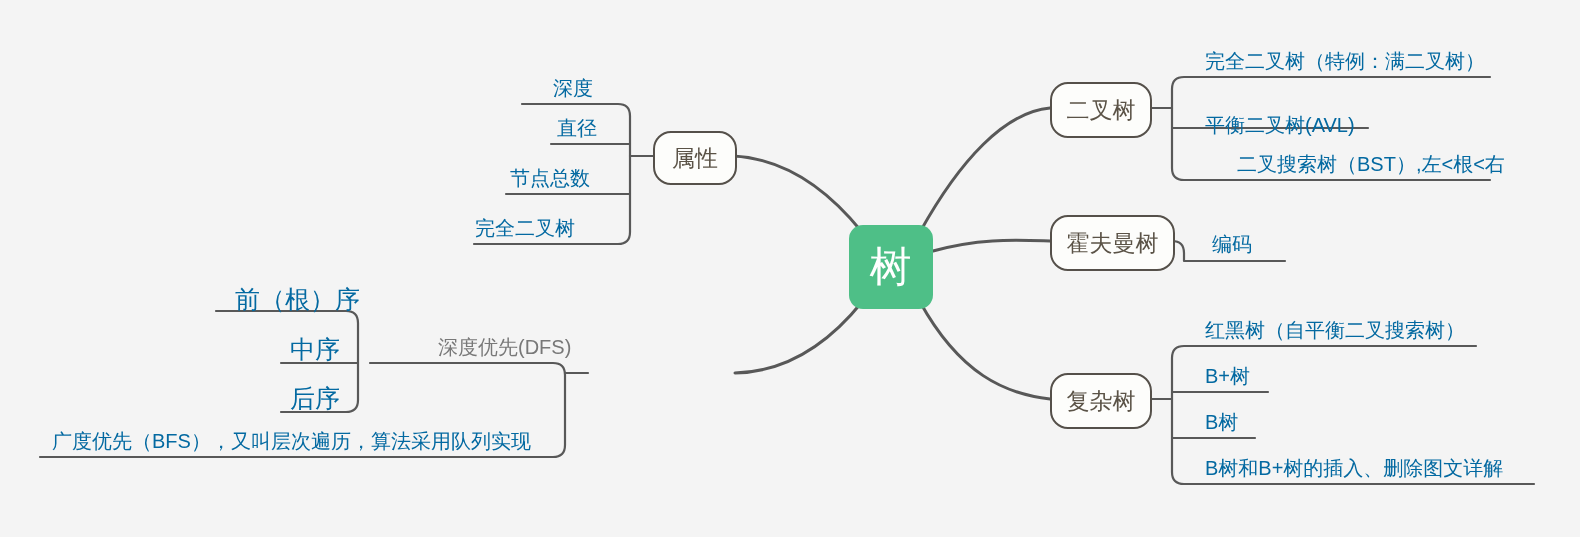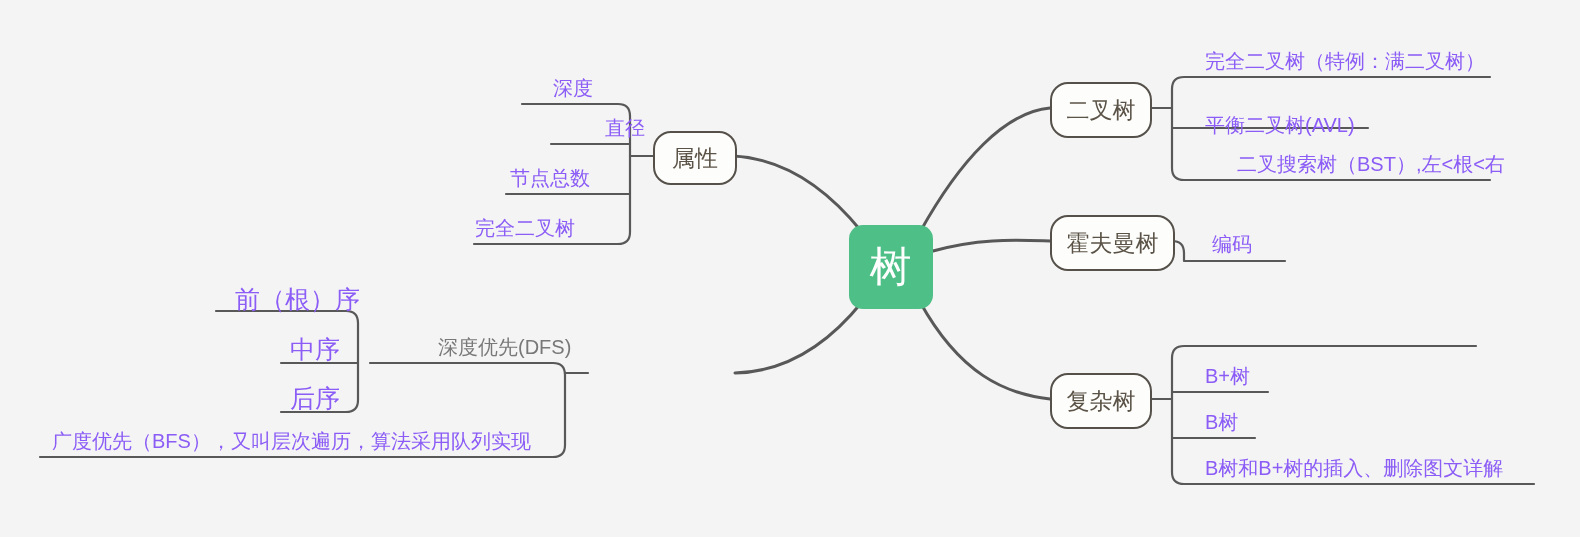--- a/index.html
+++ b/index.html
@@ -54,21 +54,21 @@
     color: #5b5347;
     font-size: 23px;
     line-height: 1;
     white-space: nowrap;
     z-index: 3;
   }
 
   
   .leaf {
     position: absolute;
-    color: #8b5cf6;
+    color: #0369a1;
     font-size: 20px;
     line-height: 1;
     white-space: nowrap;
     padding: 0 7px 0 7px;
     z-index: 2;
   }
   .leaf.sub {
     font-size: 25px;
   }
   
@@ -144,34 +144,35 @@
 
   <div class="branch-node" style="left:1050px; top:215px; width:121px; height:52px;">
     <span>霍夫曼树</span>
   </div>
 
   <div class="branch-node" style="left:1050px; top:373px; width:98px; height:52px;">
     <span>复杂树</span>
   </div>
 
   <div class="leaf" style="left:546px; top:78px;">深度</div>
-  <div class="leaf" style="left:550px; top:118px;margin-left:48px;">直径</div>
+  <div class="leaf" style="left:550px; top:118px;">直径</div>
   <div class="leaf" style="left:503px; top:168px;">节点总数</div>
   <div class="leaf" style="left:468px; top:218px;">完全二叉树</div>
 
   <div class="mid-label" style="left:390px; top:337px;">深度优先(DFS)</div>
   <div class="leaf" style="left:45px; top:431px;">广度优先（BFS），又叫层次遍历，算法采用队列实现</div>
 
   <div class="leaf sub" style="left:228px; top:287px;">前（根）序</div>
   <div class="leaf sub" style="left:283px; top:337px;">中序</div>
   <div class="leaf sub" style="left:283px; top:386px;">后序</div>
 
   <div class="leaf" style="left:1198px; top:51px;">完全二叉树（特例：满二叉树）</div>
   <div class="leaf" style="left:1198px; top:102px;margin-top:13px;">平衡二叉树(AVL)</div>
   <div class="leaf" style="left:1230px; top:154px;">二叉搜索树（BST）,左&lt;根&lt;右</div>
 
   <div class="leaf" style="left:1205px; top:234px;">编码</div>
 
+  <div class="leaf" style="left:1198px; top:320px;">红黑树（自平衡二叉搜索树）</div>
   <div class="leaf" style="left:1198px; top:366px;text-align:right;">B+树</div>
   <div class="leaf" style="left:1198px; top:412px;">B树</div>
   <div class="leaf" style="left:1198px; top:458px;">B树和B+树的插入、删除图文详解</div>
 
 </div>
 
 </body></html>

